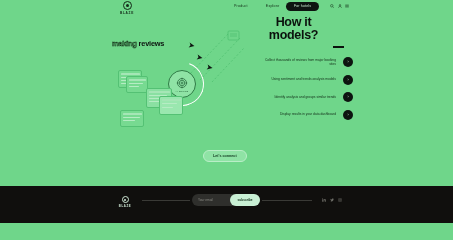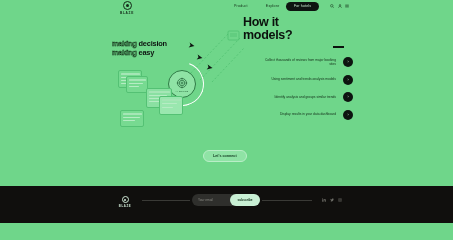--- a/index.html
+++ b/index.html
@@ -52,21 +52,21 @@
   .badge-cap{font-size:2.1px;color:#1d5c32;letter-spacing:.25px;margin-top:1px;}
 
   
   .card{position:absolute;border:.7px solid #54c174;border-radius:2px;background:#77da91;}
   .card .bar{position:absolute;background:#b6ecc4;border-radius:.6px;}
   .card .hd{position:absolute;left:1.5px;top:1.5px;right:1.5px;height:2px;background:#a5e6b6;border-radius:.6px;}
 
   
   .right{position:absolute;left:243px;top:16px;width:110px;}
   .title{font-size:12.5px;font-weight:700;color:#0b120d;line-height:13px;
-    text-align:left;letter-spacing:-.3px;padding-right:9px;}
+    text-align:center;letter-spacing:-.3px;padding-right:9px;}
   .title-rule{width:11px;height:1.6px;background:#0b120d;margin:4px 9px 0 auto;}
   .steps{margin-top:8px;}
   .step{display:flex;align-items:center;justify-content:flex-end;gap:7px;
     height:13px;margin-bottom:4.5px;}
   .step-txt{font-size:3.3px;color:#14301a;text-align:right;line-height:4.6px;max-width:72px;}
   .step-btn{width:10px;height:10px;border-radius:50%;background:#0d1410;color:#c9f0d4;
     display:flex;align-items:center;justify-content:center;font-size:3.6px;flex:0 0 auto;}
 
   
   .connect{position:absolute;left:203px;top:150px;background:#8fe3a5;color:#123a20;
@@ -128,22 +128,21 @@
               <line x1="1" y1="8" x2="15" y2="8"></line>
               <line x1="1" y1="12" x2="15" y2="12"></line>
             </svg>
         </span>
       </div>
     </div>
 
     <div class="artwork">
 
       <div class="head-lines">
-        <div class="hl"><span class="out">making</span> <span class="sol">decision</span></div>
-        <div class="hl"><span class="out">making</span> <span class="sol">easy</span></div>
+        <div class="hl"><span class="out">making</span> <span class="sol">reviews</span></div>
       </div>
 
       <svg class="dashes" viewBox="0 0 62 52">
         <g stroke="#4cbd6d" stroke-width="0.7" stroke-dasharray="2 2" fill="none">
           <line x1="6" y1="46" x2="46" y2="4"></line>
           <line x1="18" y1="50" x2="58" y2="8"></line>
           <line x1="30" y1="52" x2="62" y2="18"></line>
         </g>
         <g stroke="#4cbd6d" stroke-width="0.7" fill="none">
           <rect x="46" y="1" width="11" height="9" rx="1"></rect>

